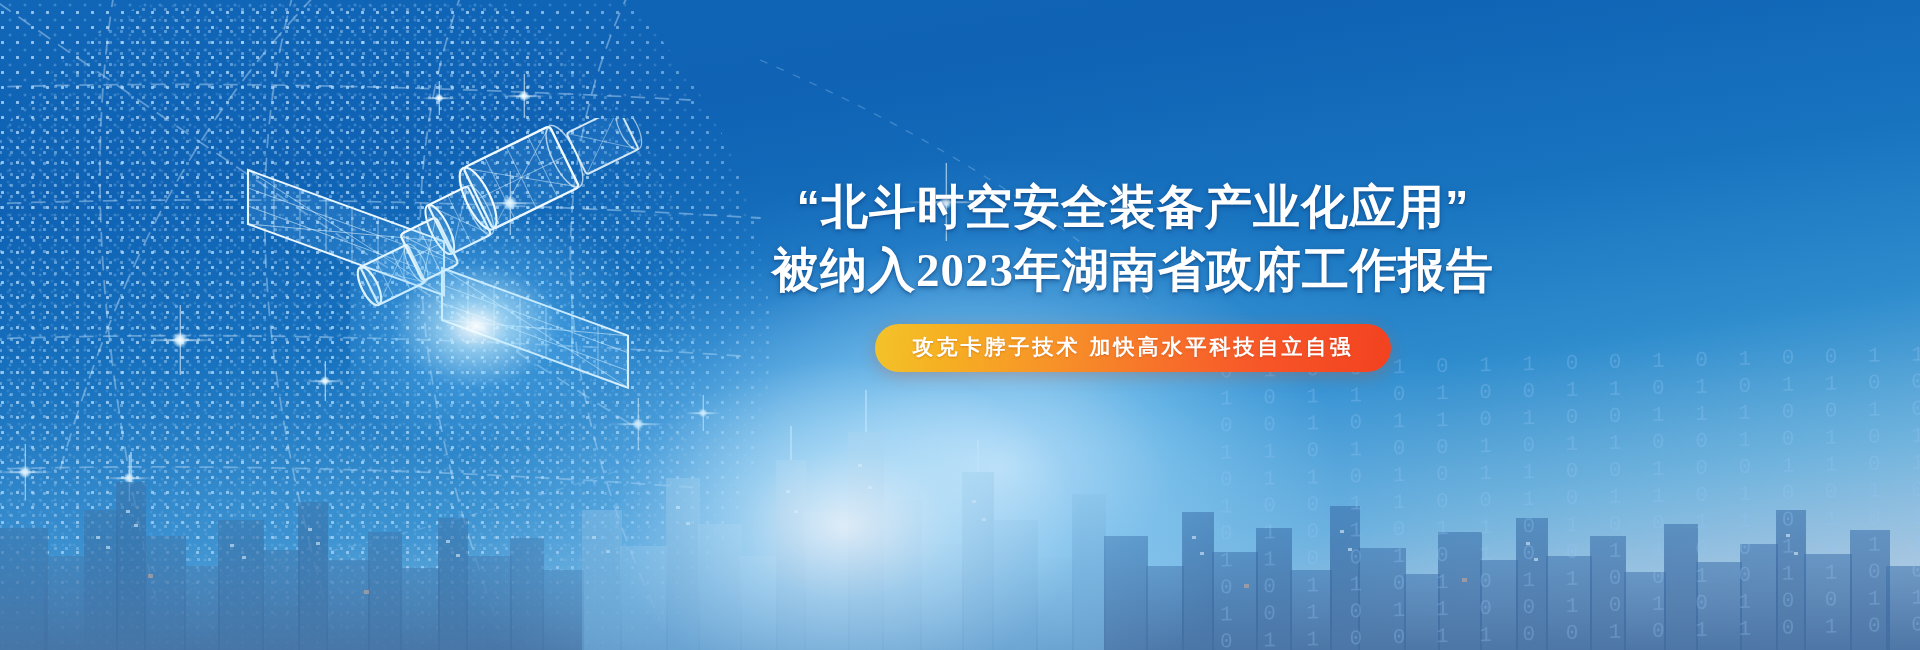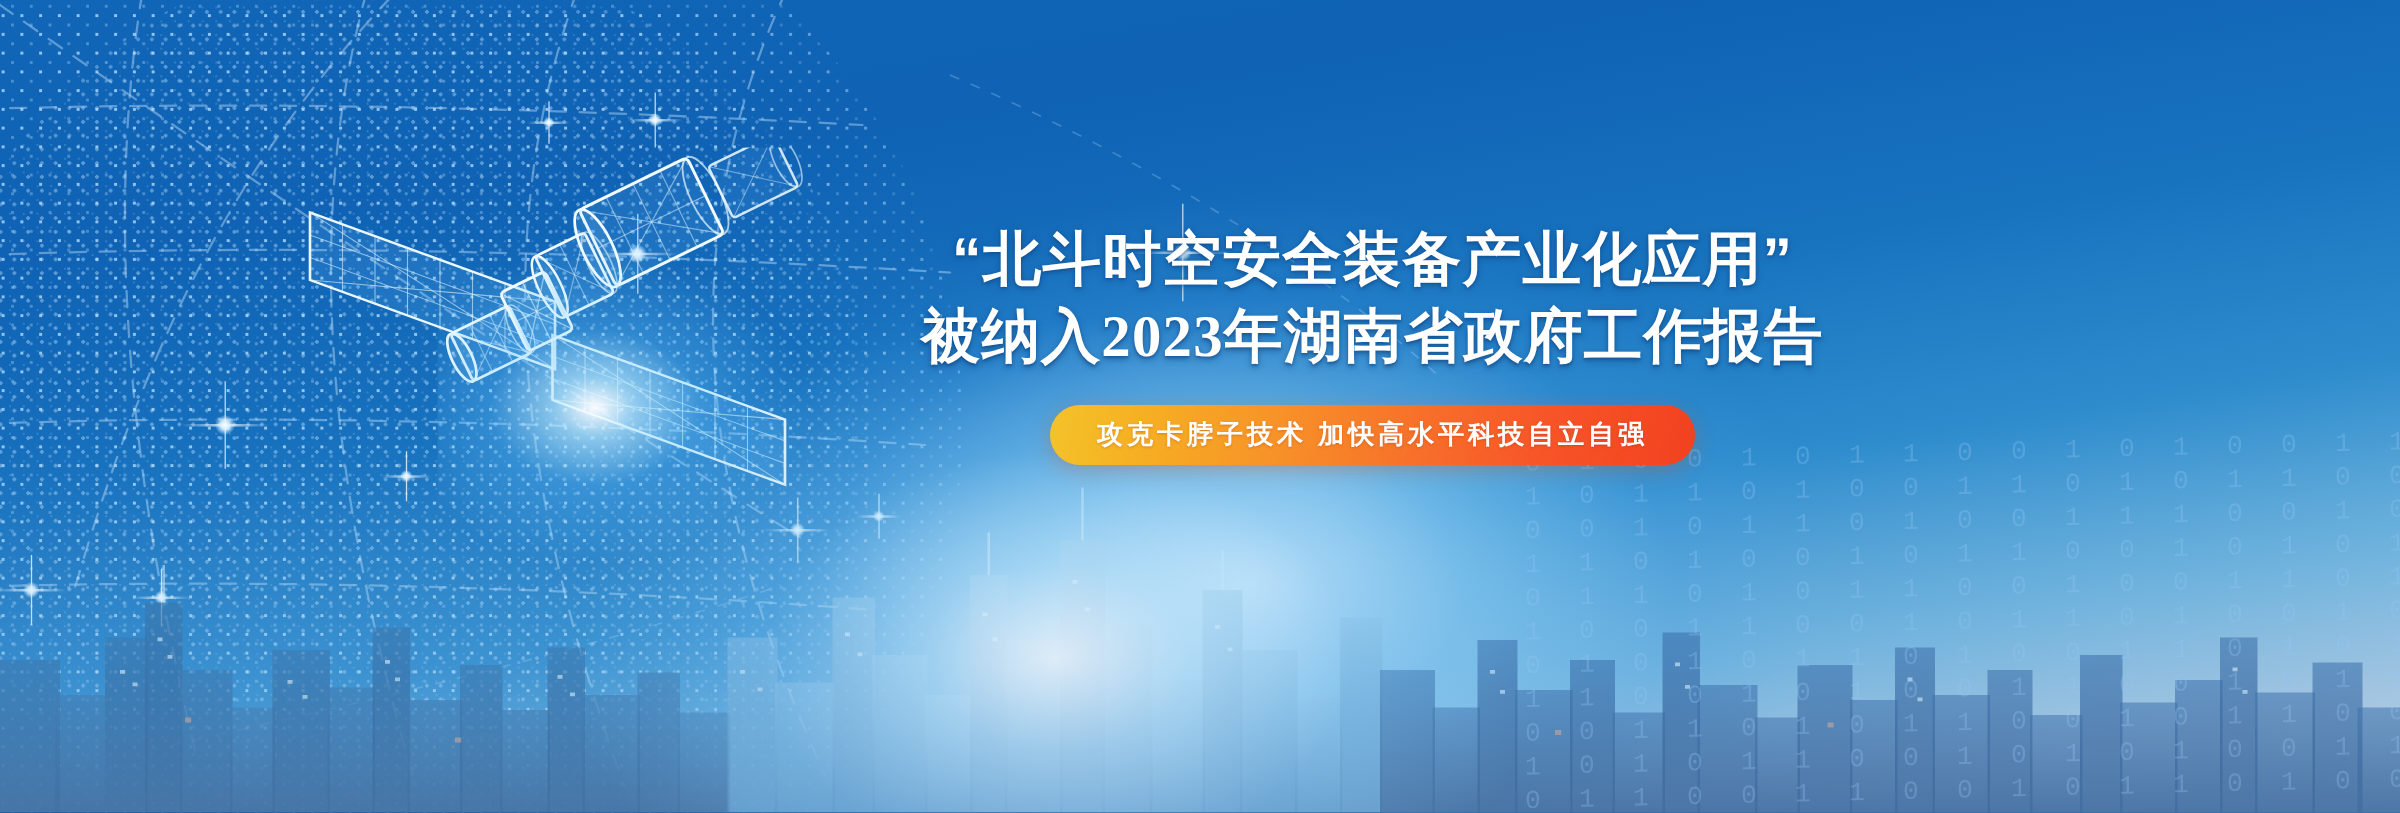--- a/index.html
+++ b/index.html
@@ -90,21 +90,21 @@
     font-size:21px; line-height:27px; letter-spacing:9px;
     color:rgba(150,200,245,0.30);
     white-space:pre;
     overflow:hidden;
     transform:skewY(-1.4deg);
     pointer-events:none;
   }
 
   
   .copy {
-    position:absolute; left:648px; top:176px;
+    position:absolute; left:683px; top:176px;
     width:900px;
     text-align:center;
   }
   .line {
     font-family:"Liberation Sans", sans-serif;
     font-weight:bold;
     color:#ffffff;
     letter-spacing:1px;
     white-space:nowrap;
     text-shadow:

